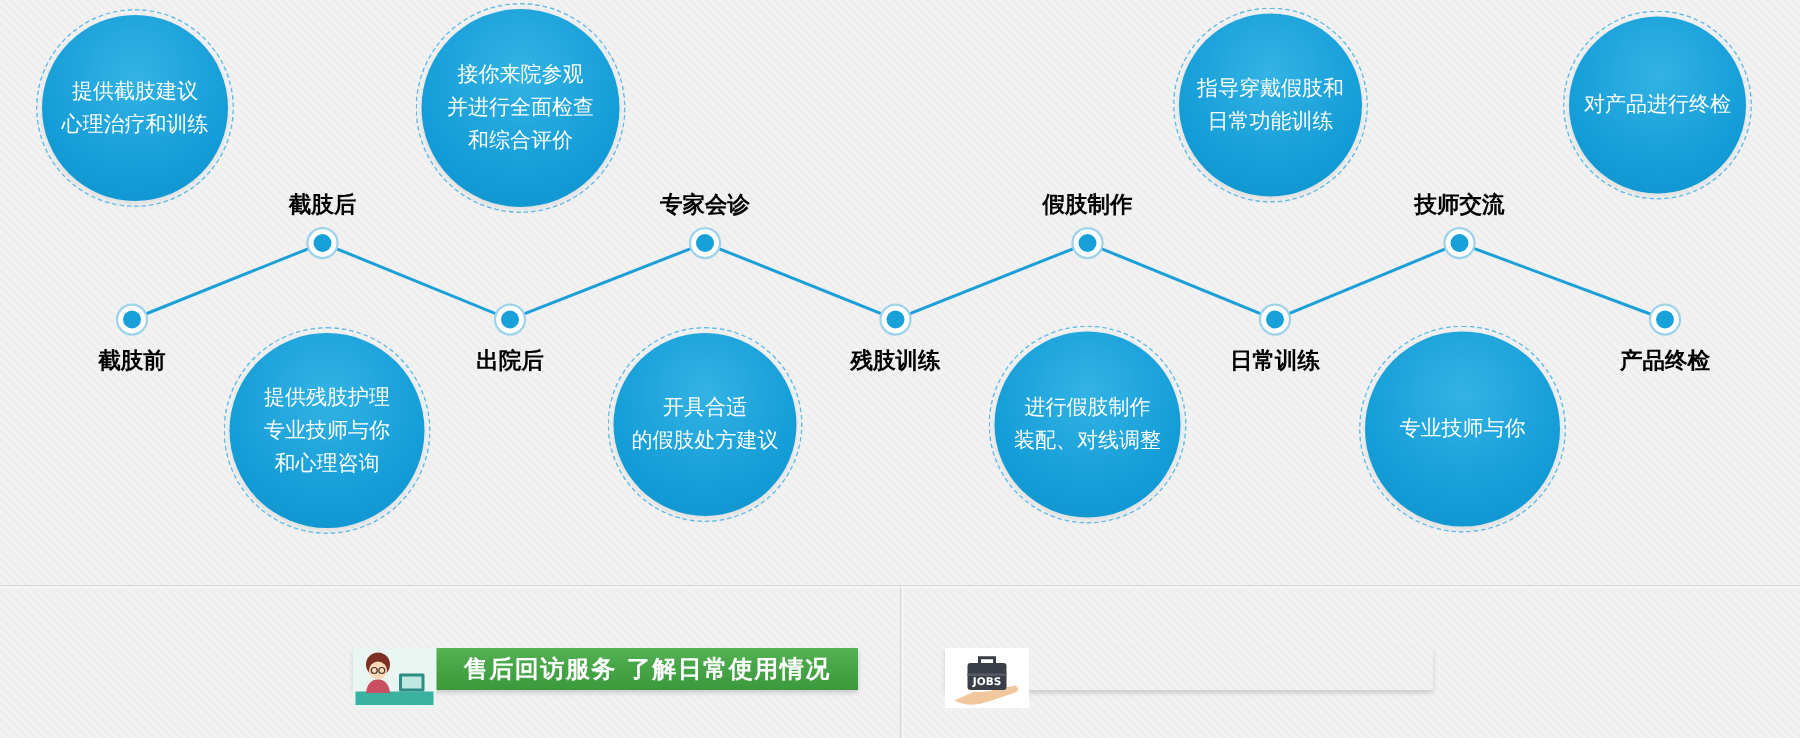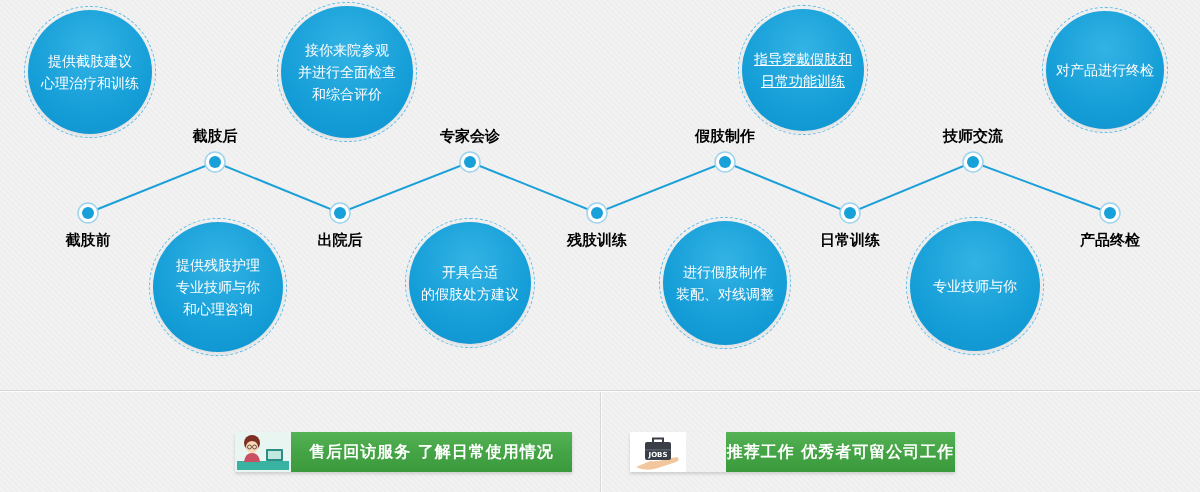--- a/index.html
+++ b/index.html
@@ -53,21 +53,21 @@
   }
   .divider-v {
     position:absolute; left:600px; top:392px; bottom:0;
     width:0;
     border-left:1px solid #d7d7d7;
     border-right:1px solid #fcfcfc;
   }
 
   
   .banner {
-    position:absolute; top:432px; height:40px;
+    position:absolute; top:432px; height:28px;
     display:flex; align-items:stretch;
     cursor:pointer;
     box-shadow:0 2px 3px rgba(0,0,0,0.15);
   }
   .banner-icon { width:56px; height:40px; flex:none; display:block; }
   .banner-bar {
     flex:1;
     background:linear-gradient(#55b255 0%, #46a546 45%, #3b9a3c 100%);
     color:#ffffff;
     font-size:16px; font-weight:bold;
@@ -125,21 +125,21 @@
 
   <div class="bubble" style="left:28px; top:10px; width:124px; height:124px;">
     <span>提供截肢建议</span>
     <span>心理治疗和训练</span>
   </div>
   <div class="bubble" style="left:281px; top:6px; width:132px; height:132px;">
     <span>接你来院参观</span>
     <span>并进行全面检查</span>
     <span>和综合评价</span>
   </div>
-  <div class="bubble" style="left:742px; top:9px; width:122px; height:122px;text-decoration:underline;">
+  <div class="bubble" style="left:786px; top:9px; width:122px; height:122px;">
     <span>指导穿戴假肢和</span>
     <span>日常功能训练</span>
   </div>
   <div class="bubble" style="left:1046px; top:11px; width:118px; height:118px;">
     <span>对产品进行终检</span>
   </div>
 
   <div class="bubble" style="left:153px; top:222px; width:130px; height:130px;">
     <span>提供残肢护理</span>
     <span>专业技师与你</span>
@@ -187,15 +187,14 @@
 
   <div class="banner" style="left:630px; width:325px;gap:40px;">
     <svg class="banner-icon" viewBox="0 0 56 40">
       <rect width="56" height="40" fill="#ffffff"></rect>
       <path d="M6 35 q10 5 22 1 l18 -6 q5 -2 1 -5 l-11 2 q-8 3 -16 2 z" fill="#f2c79e"></path>
       <path d="M23 10 v-3.5 h10 v3.5" fill="none" stroke="#3a3f47" stroke-width="2"></path>
       <rect x="15" y="10" width="26" height="18" rx="2" fill="#3a3f47"></rect>
       <rect x="15" y="17" width="26" height="1.6" fill="#545b66"></rect>
       <text x="28" y="24.5" text-anchor="middle" font-size="7" font-weight="bold" fill="#ffffff">JOBS</text>
     </svg>
-    <div class="banner-bar">推荐工作 优秀者可留公司工作</div>
   </div>
 </div>
 
 </body></html>

